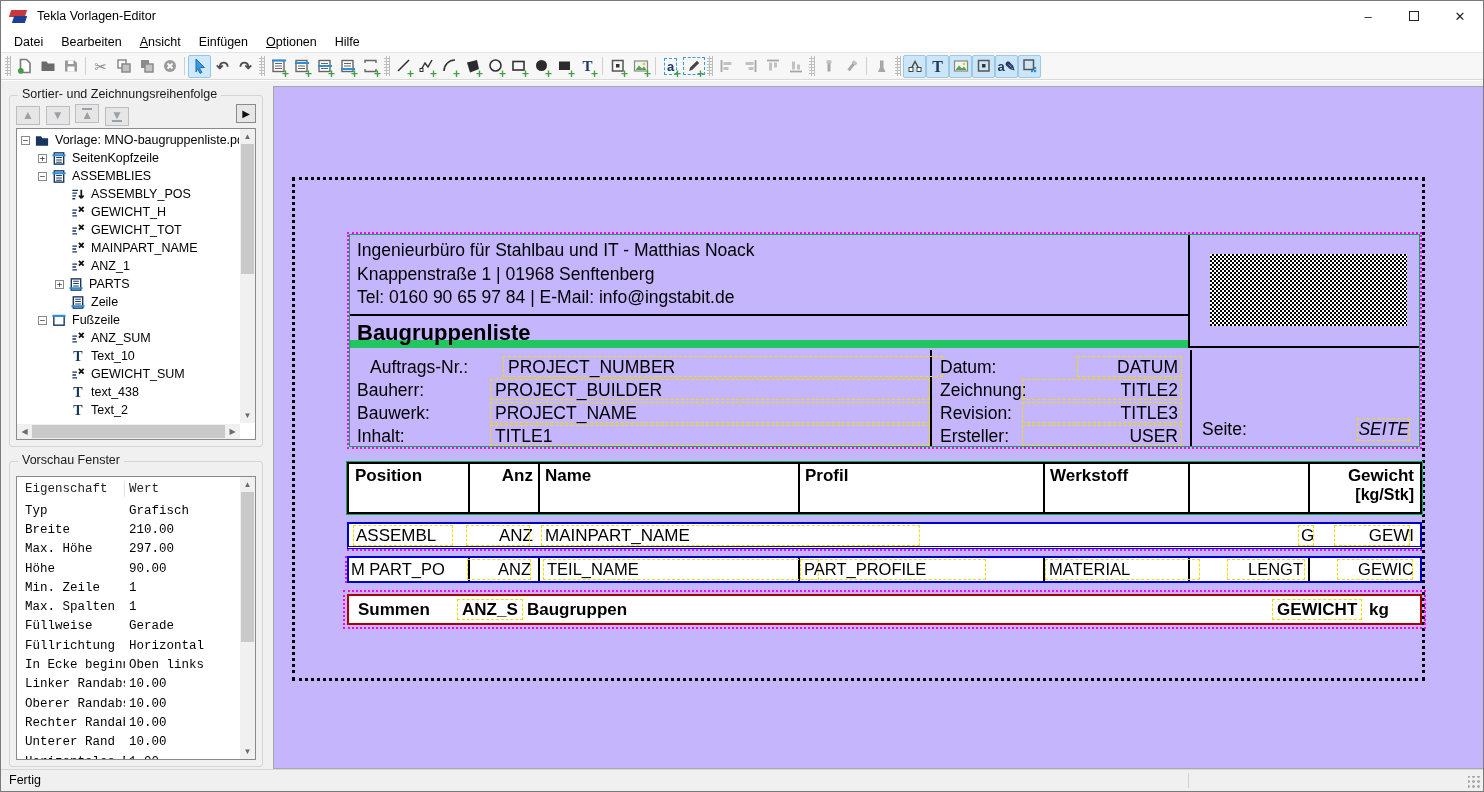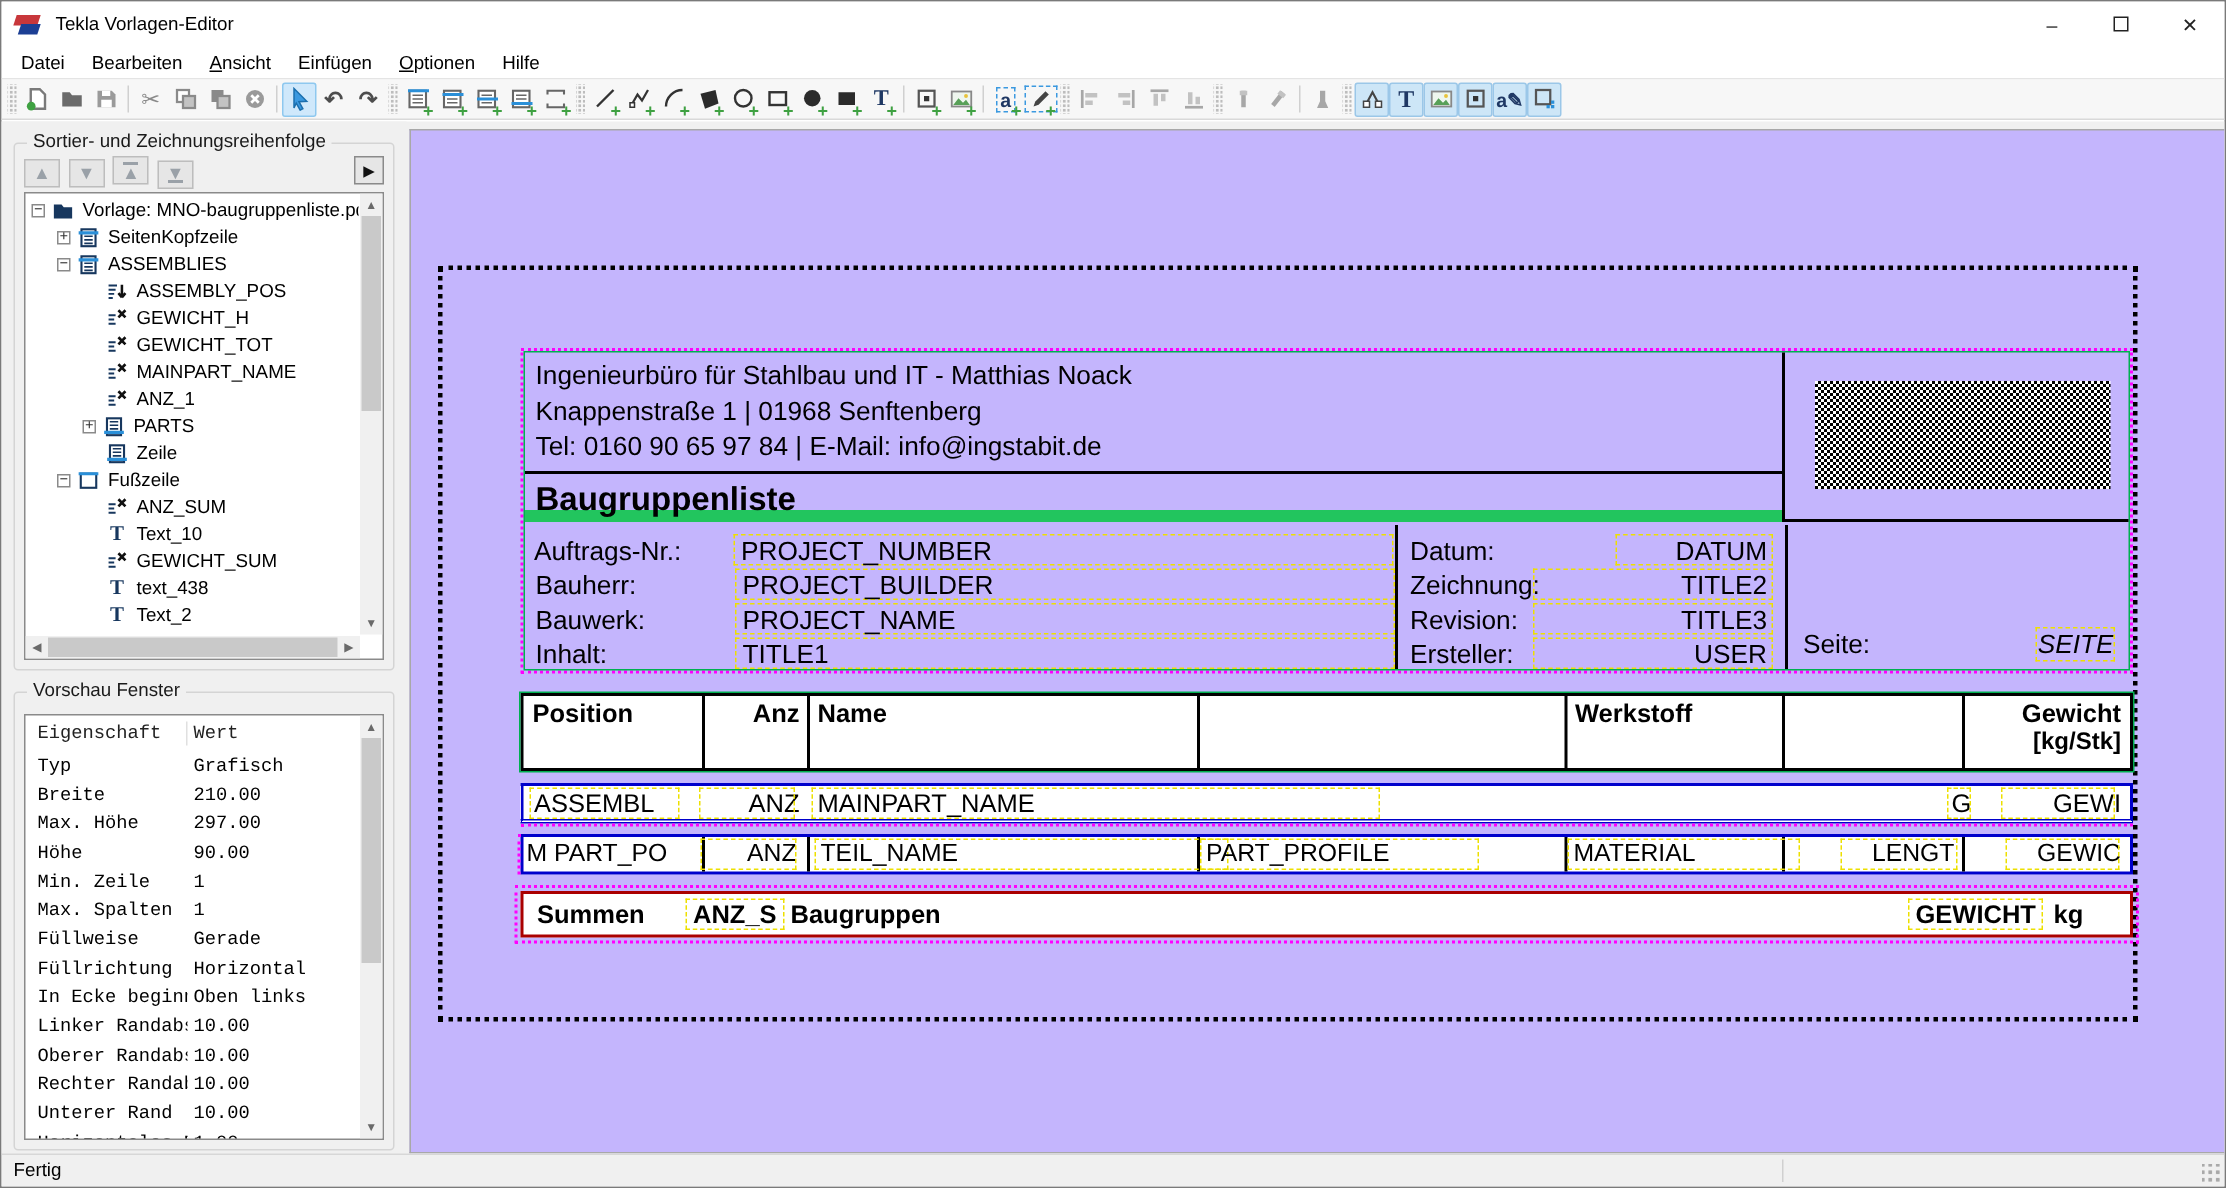--- a/index.html
+++ b/index.html
@@ -695,21 +695,21 @@
           <div>Tel: 0160 90 65 97 84 | E-Mail: info@ingstabit.de</div>
         </div>
         <div id="titlerow">Baugruppenliste</div>
         <div id="logobox">
           <div id="logoimg"></div>
         </div>
         <div id="fieldsarea">
           <div id="fieldsep1"></div>
             <div id="fieldsep2"></div>
           <div id="leftfields">
-              <div class="frow" style="left:6px;top:6px;width:570px">
+              <div class="frow" style="left:20px;top:6px;width:570px">
                 <span class="flabel">Auftrags-Nr.:</span>
                 <span class="yboxfill" style="left:133px;width:440px;top:0"></span>
                 <span class="fval" style="left:138px;top:0">PROJECT_NUMBER</span>
               </div>
               <div class="frow" style="left:7px;top:29px;width:570px">
                 <span class="flabel">Bauherr:</span>
                 <span class="yboxfill" style="left:133px;width:440px;top:0"></span>
                 <span class="fval" style="left:138px;top:0">PROJECT_BUILDER</span>
               </div>
               <div class="frow" style="left:7px;top:52px;width:570px">
@@ -750,20 +750,21 @@
         </div>
       </div>
     </div>
 
     <div class="trowcomp" id="theader">
         <div class="hcell" style="left: 0px; width: 120px;"><span>Position</span></div>
         <div class="hcell r" style="left: 120px; width: 70px;"><span>Anz</span></div>
         <div class="hsep" style="left: 119px;"></div>
         <div class="hcell" style="left: 190px; width: 260px;"><span>Name</span></div>
         <div class="hsep" style="left: 189px;"></div>
+        <div class="hcell" style="left: 450px; width: 245px;"><span>Profil</span></div>
         <div class="hsep" style="left: 449px;"></div>
         <div class="hcell" style="left: 695px; width: 145px;"><span>Werkstoff</span></div>
         <div class="hsep" style="left: 694px;"></div>
         <div class="hsep" style="left: 839px;"></div>
         <div class="hcell r" style="left: 960px; width: 111px;"><span>Gewicht</span><span class="sub">[kg/Stk]</span></div>
         <div class="hsep" style="left: 959px;"></div>
       </div>
 
     <div class="trowcomp" id="arow">
         <div class="mg"></div>

